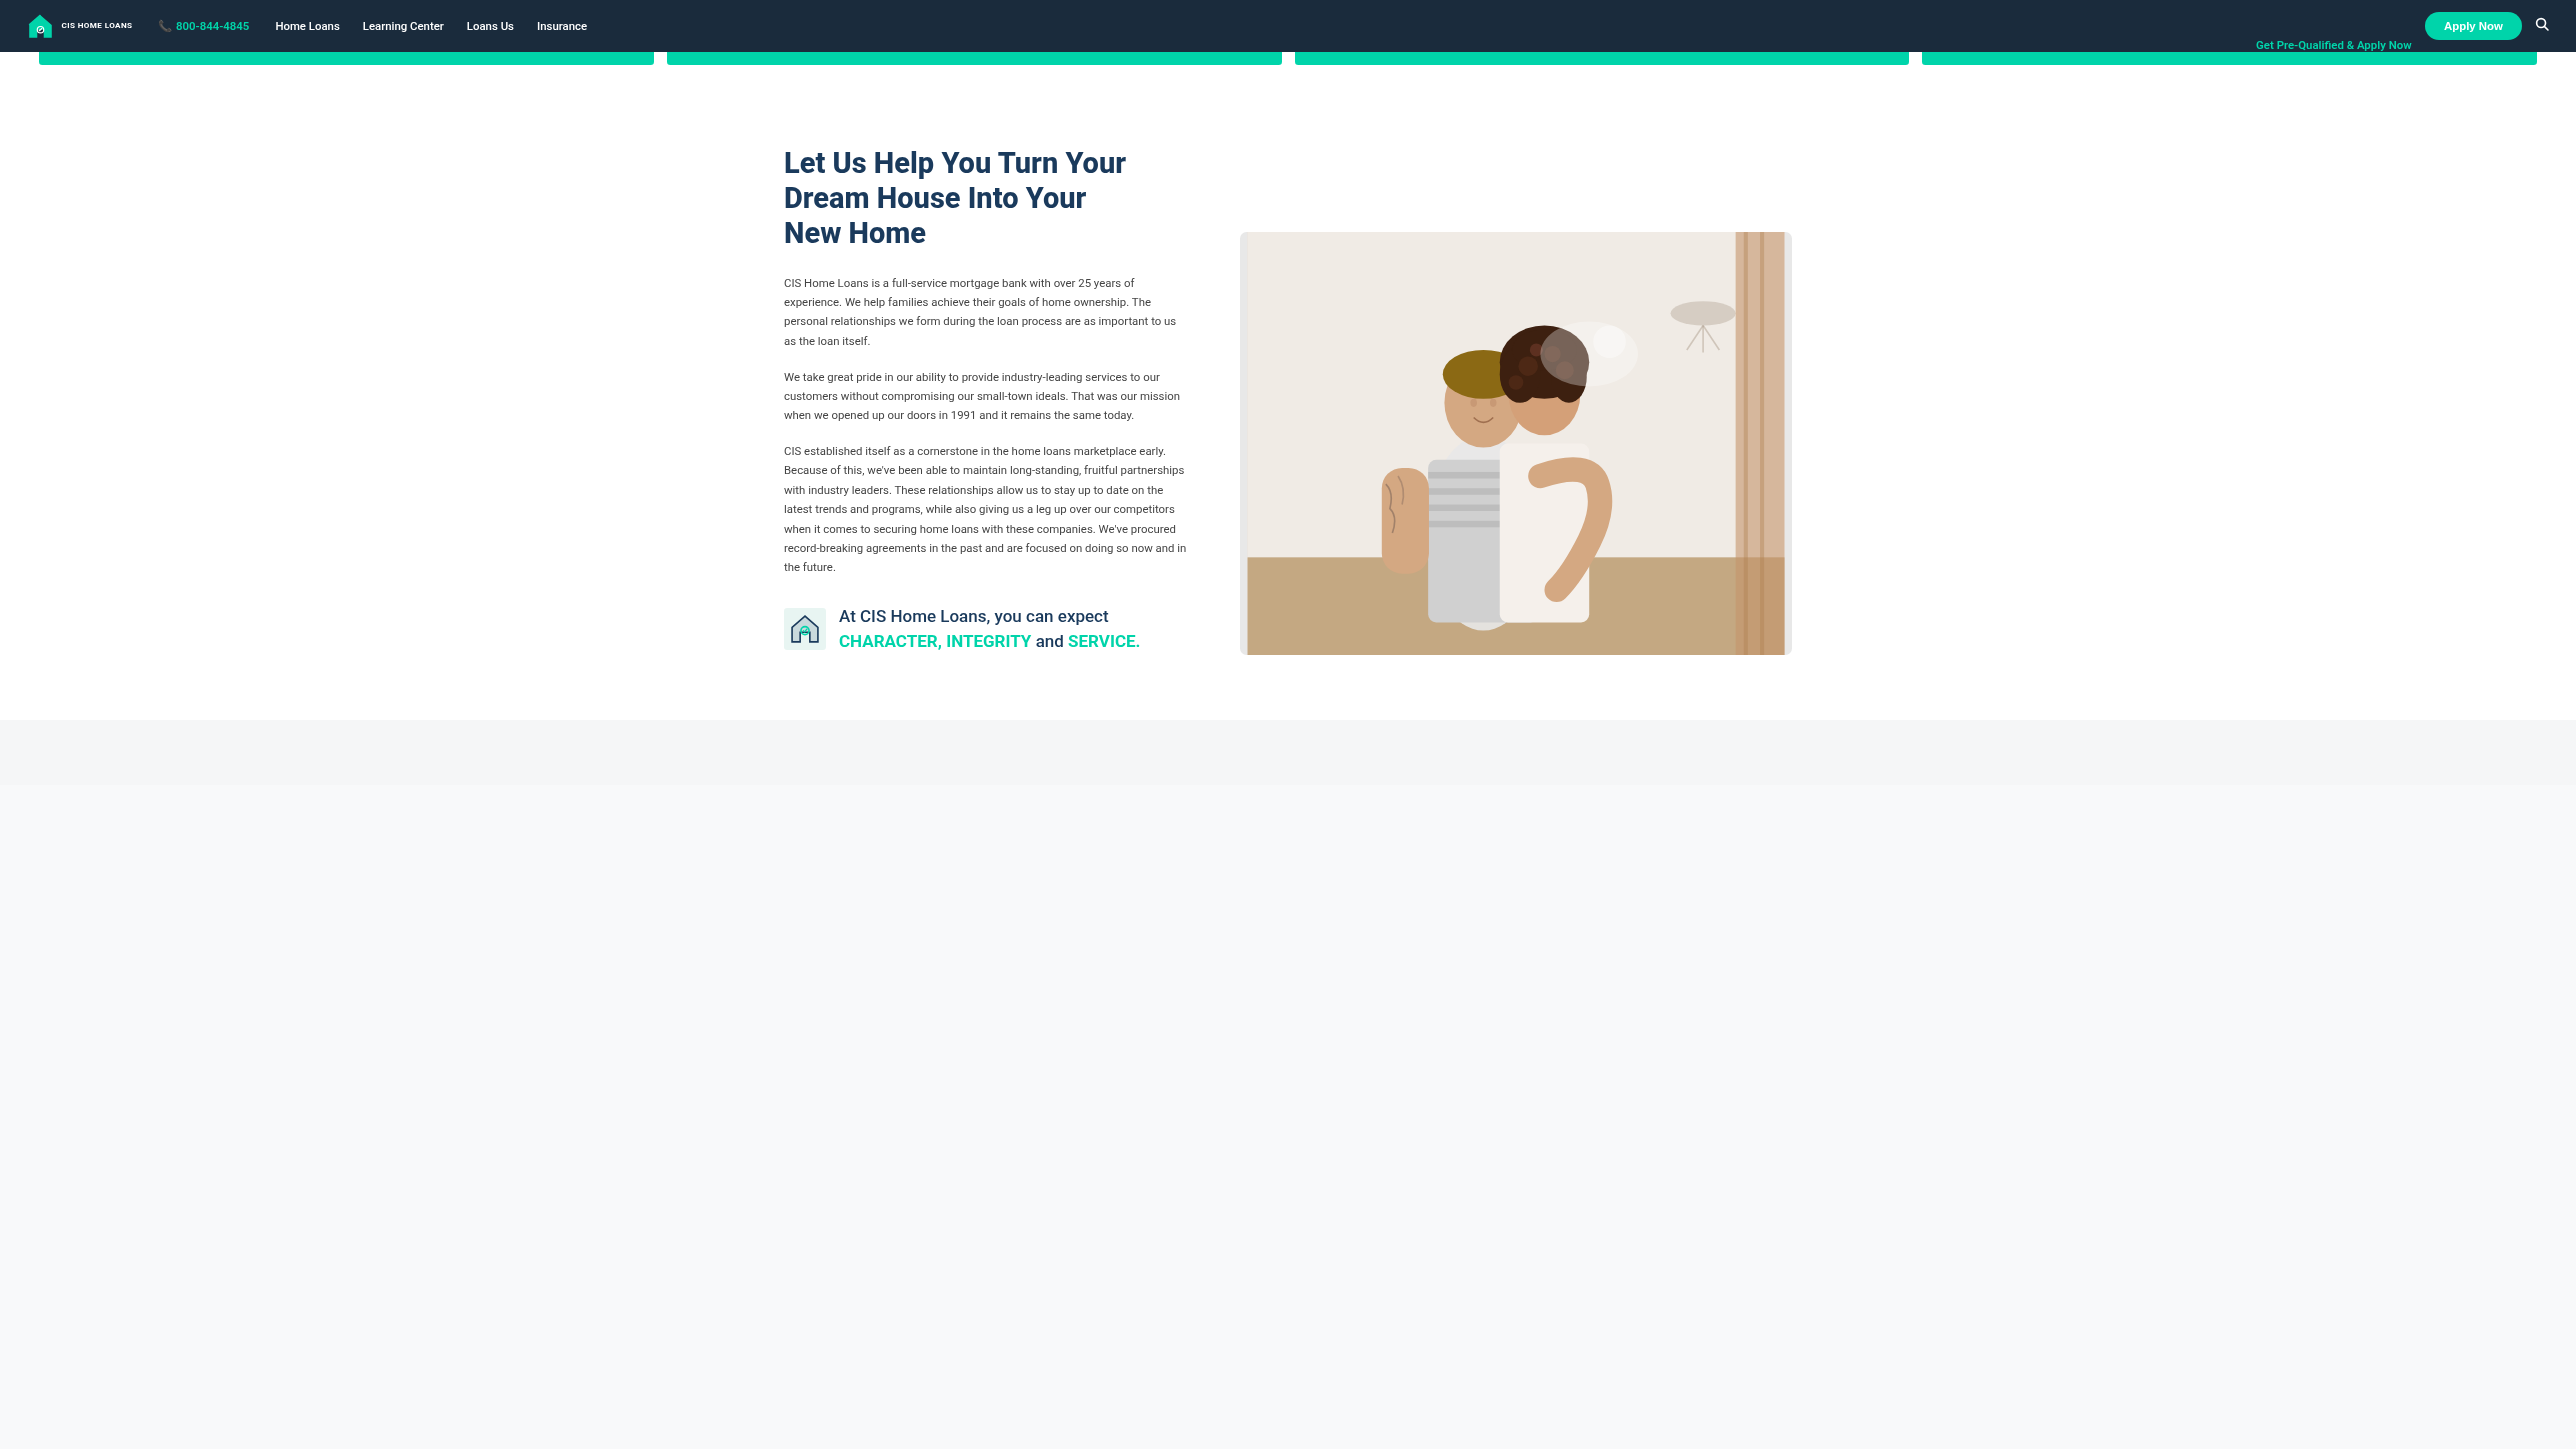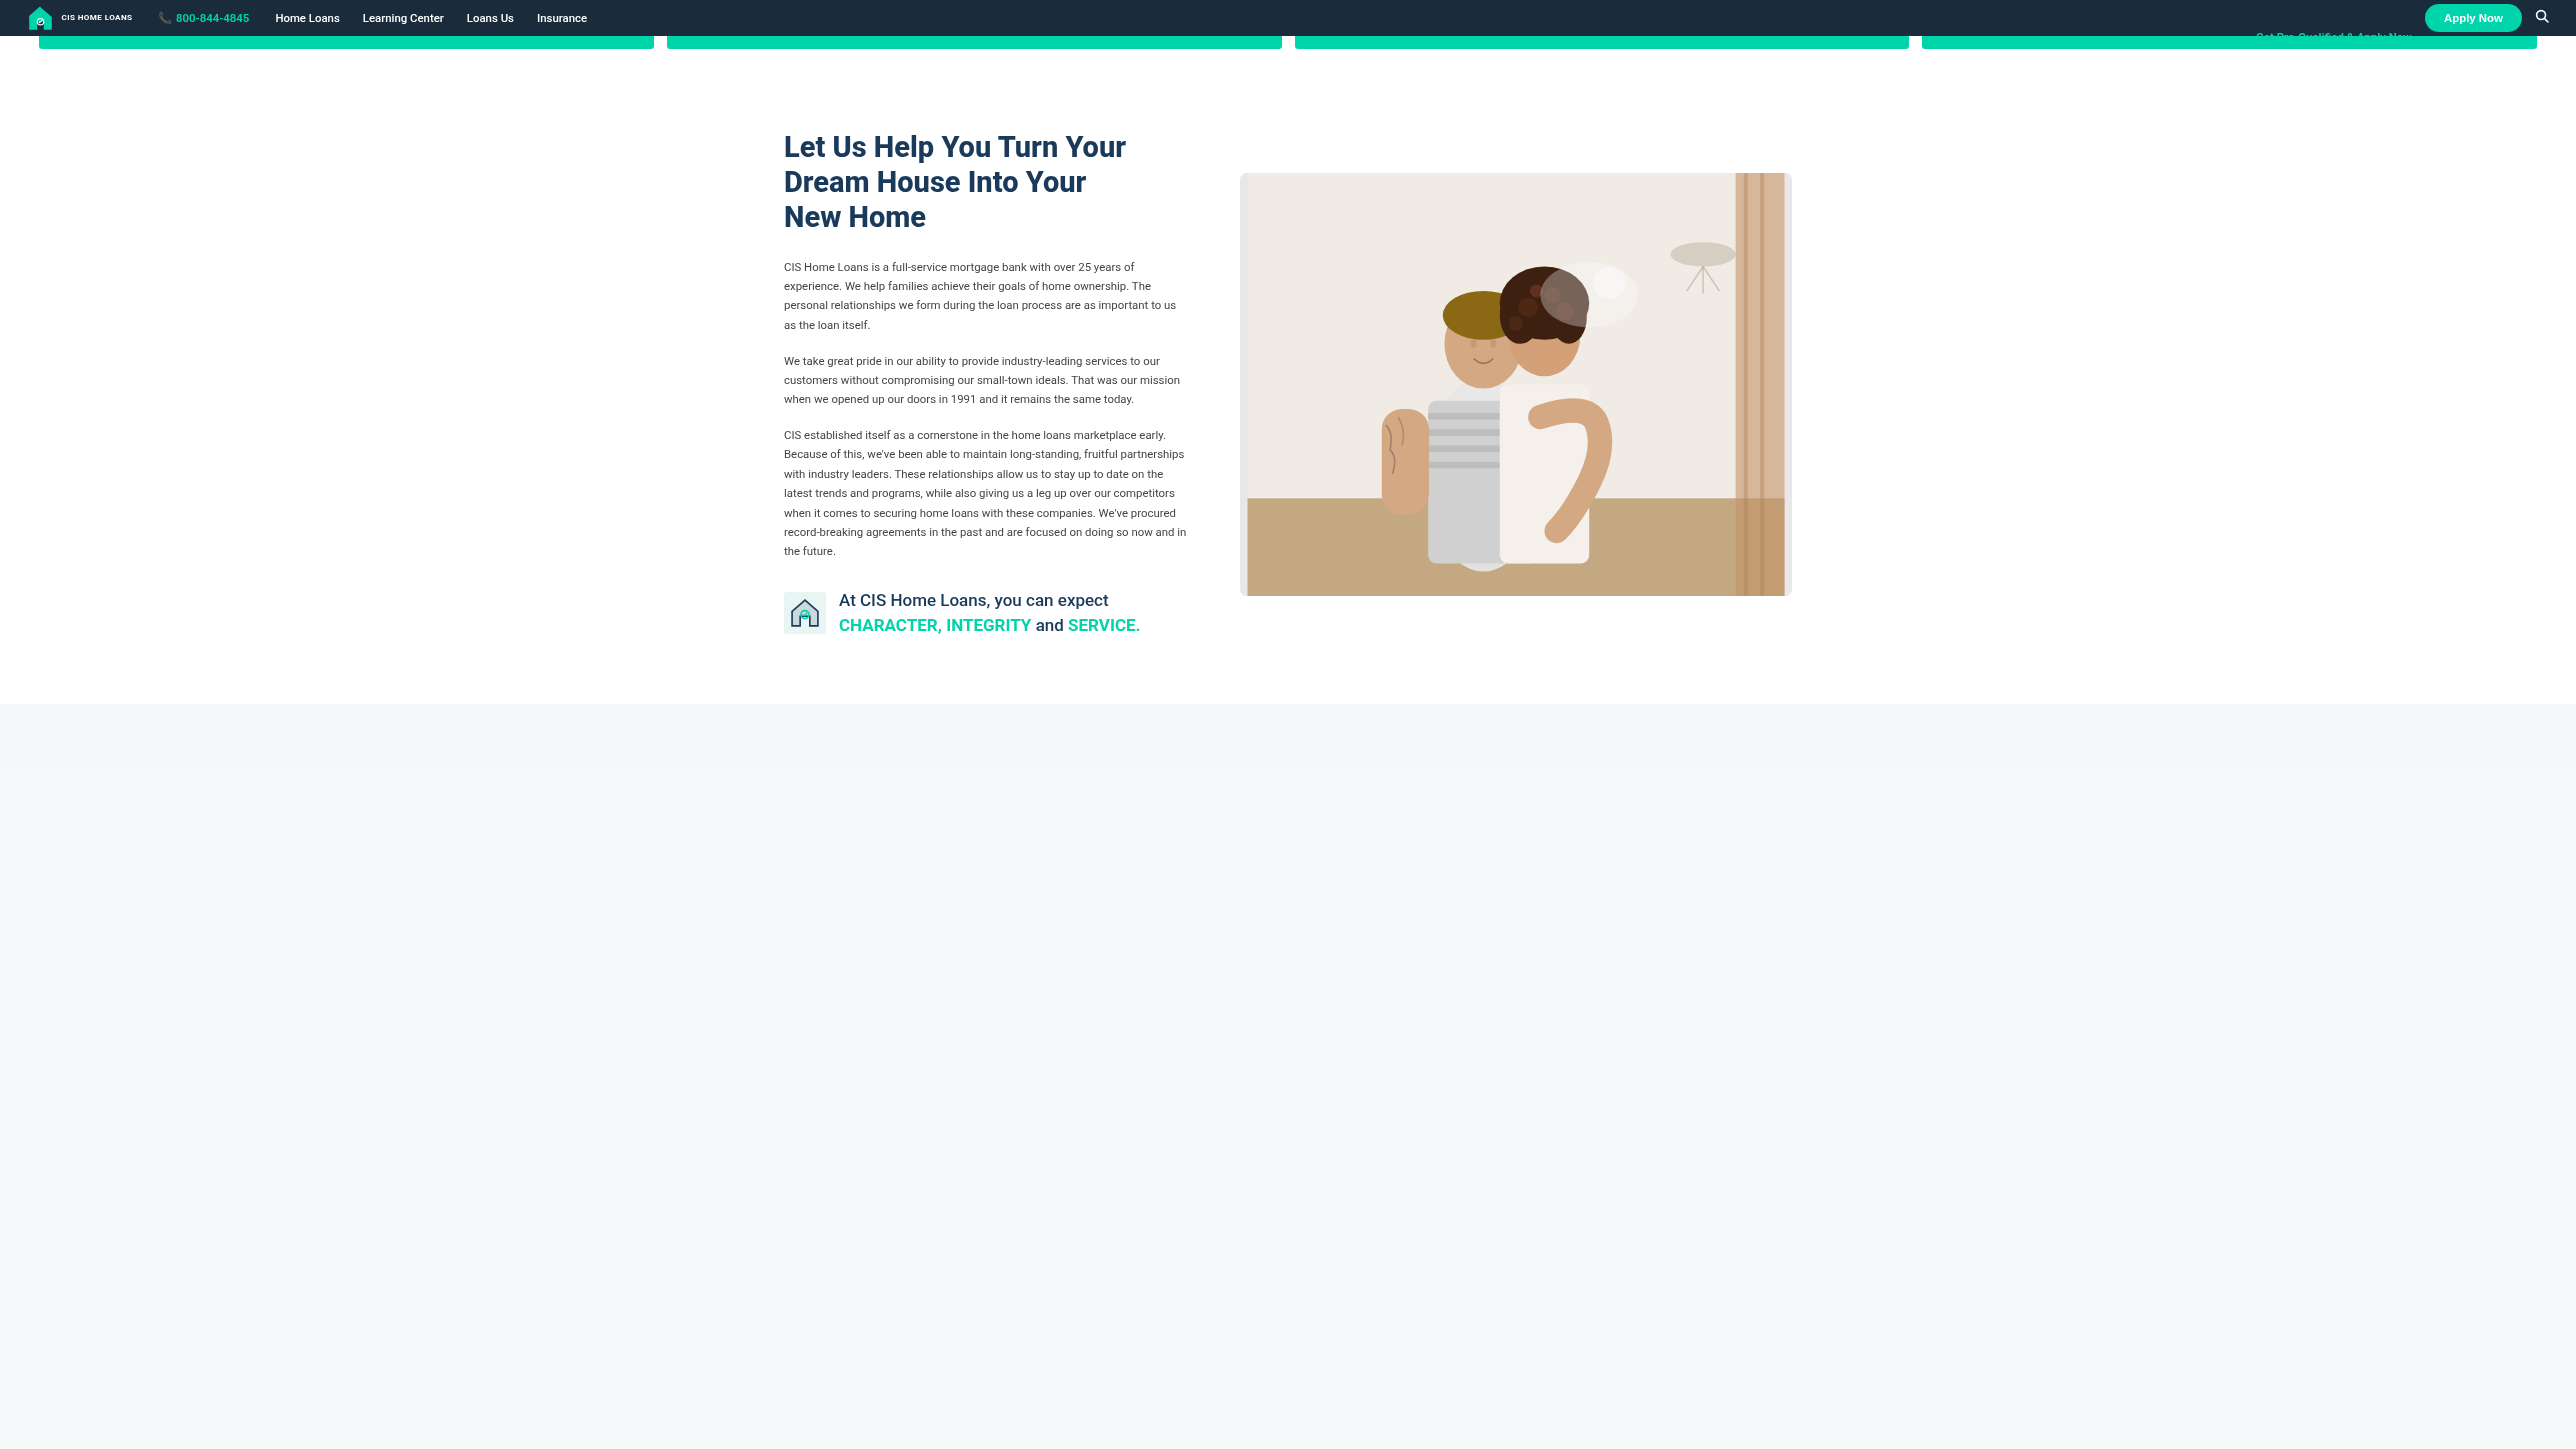--- a/index.html
+++ b/index.html
@@ -4,21 +4,21 @@
   <style>
     * { margin: 0; padding: 0; box-sizing: border-box; }
     body { font-family: -apple-system, BlinkMacSystemFont, 'Segoe UI', Roboto, sans-serif; background: #f8f9fa; }
 
     
     .navbar {
       background: #1a2b3c;
       display: flex;
       align-items: center;
       padding: 0 26px;
-      height: 36px;
+      height: 52px;
       position: relative;
       z-index: 10;
     }
     .navbar-logo {
       display: flex;
       align-items: center;
       gap: 6.5px;
       margin-right: 26px;
     }
     .logo-icon {
@@ -97,21 +97,21 @@
       background: #00d4aa;
       border-radius: 0 0 3.3px 3.3px;
     }
 
     
     .main-content {
       background: #ffffff;
       padding: 65px 65px 49px 65px;
       display: flex;
       gap: 49px;
-      align-items: center;
+      align-items: flex-end;
       max-width: 1138px;
       margin: 0 auto;
     }
     .content-left {
       flex: 0 0 45%;
       max-width: 407px;
     }
     .content-right {
       flex: 1;
     }

